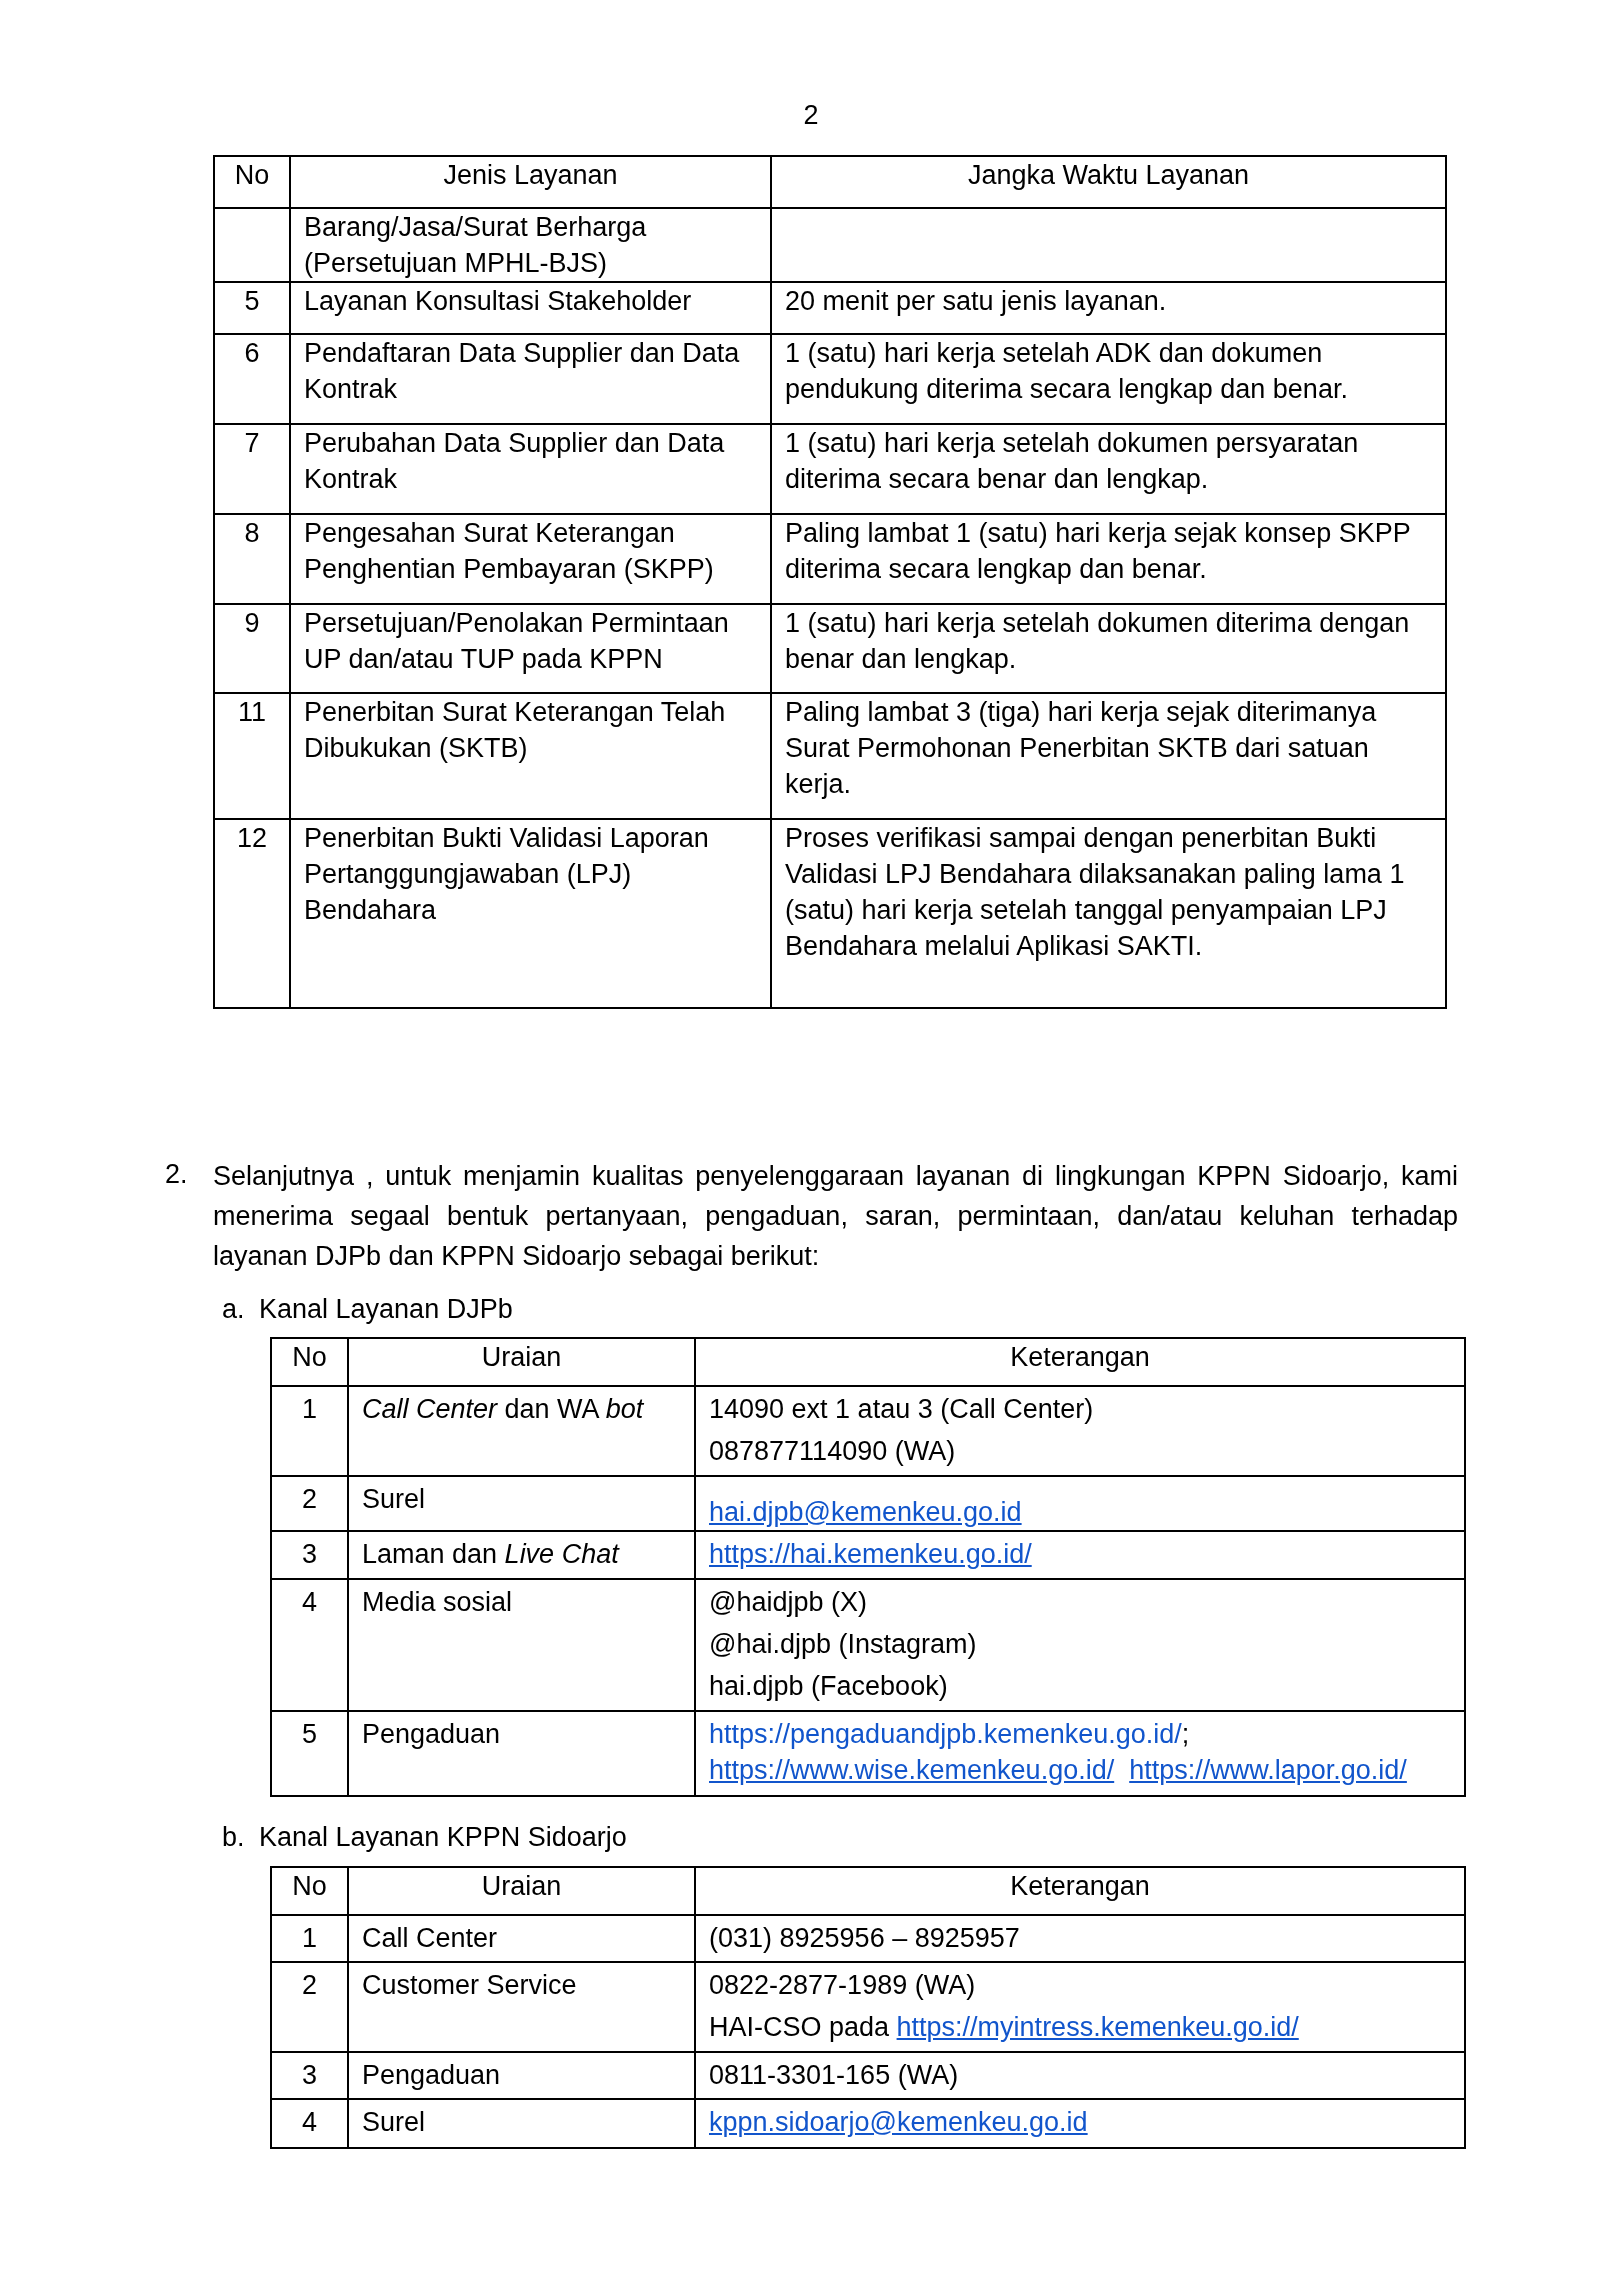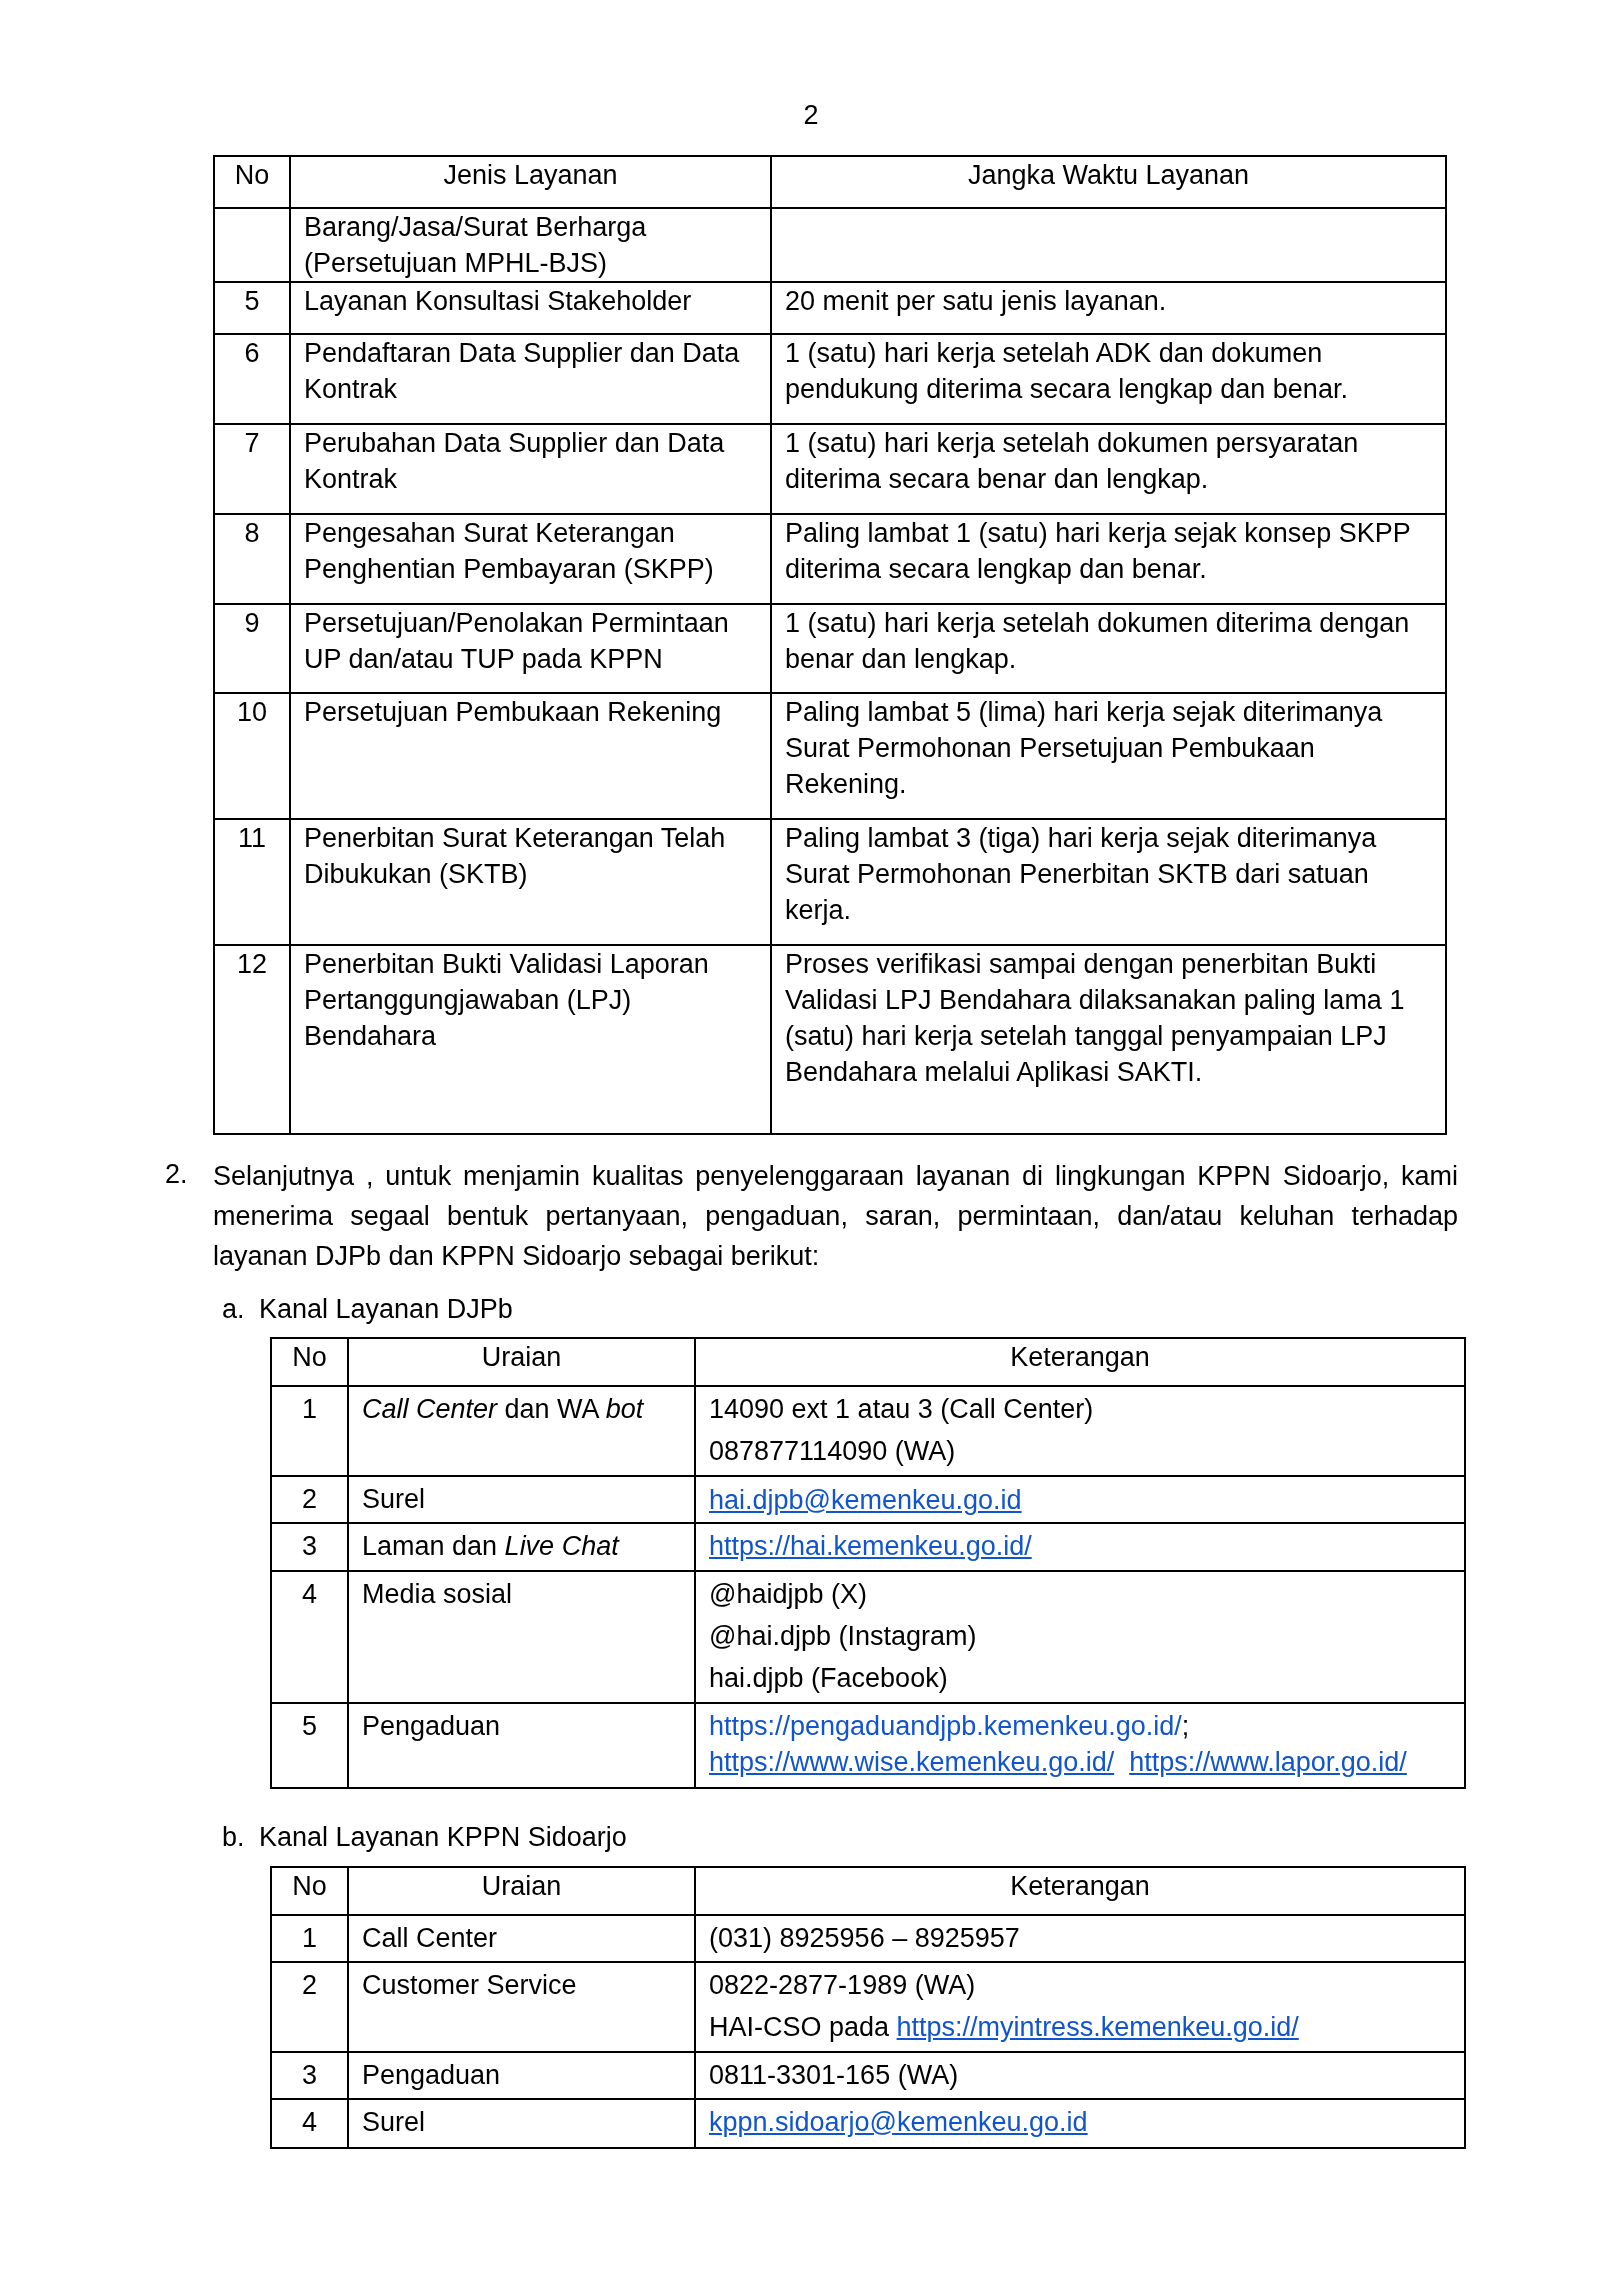--- a/index.html
+++ b/index.html
@@ -68,25 +68,20 @@
     <td class="no">8</td>
     <td>Pengesahan Surat Keterangan Penghentian Pembayaran (SKPP)</td>
     <td>Paling lambat 1 (satu) hari kerja sejak konsep SKPP diterima secara lengkap dan benar.</td>
   </tr>
   <tr style="height:89px">
     <td class="no">9</td>
     <td>Persetujuan/Penolakan Permintaan UP dan/atau TUP pada KPPN</td>
     <td>1 (satu) hari kerja setelah dokumen diterima dengan benar dan lengkap.</td>
   </tr>
   <tr style="height:126px">
-    <td class="no">10</td>
-    <td>Persetujuan Pembukaan Rekening</td>
-    <td>Paling lambat 5 (lima) hari kerja sejak diterimanya Surat Permohonan Persetujuan Pembukaan Rekening.</td>
-  </tr>
-  <tr style="height:126px">
     <td class="no">11</td>
     <td>Penerbitan Surat Keterangan Telah Dibukukan (SKTB)</td>
     <td>Paling lambat 3 (tiga) hari kerja sejak diterimanya Surat Permohonan Penerbitan SKTB dari satuan kerja.</td>
   </tr>
   <tr style="height:189px">
     <td class="no">12</td>
     <td>Penerbitan Bukti Validasi Laporan Pertanggungjawaban (LPJ) Bendahara</td>
     <td>Proses verifikasi sampai dengan penerbitan Bukti Validasi LPJ Bendahara dilaksanakan paling lama 1 (satu) hari kerja setelah tanggal penyampaian LPJ Bendahara melalui Aplikasi SAKTI.</td>
   </tr>
 </tbody>
@@ -116,21 +111,21 @@
     <td class="no" style="padding-top:3.9px">1</td>
     <td style="padding-top:3.9px"><i>Call Center</i><span> dan WA </span><i>bot</i></td>
     <td style="padding-top:3.9px">
       <span class="cell-line">14090 ext 1 atau 3 (Call Center)</span>
       <span class="cell-line">087877114090 (WA)</span>
     </td>
   </tr>
   <tr style="height:47px">
     <td class="no" style="padding-top:3.9px">2</td>
     <td style="padding-top:3.9px">Surel</td>
-    <td style="padding-top:5px"><span class="link">hai.djpb@kemenkeu.go.id</span></td>
+    <td style="padding-top:17px"><span class="link">hai.djpb@kemenkeu.go.id</span></td>
   </tr>
   <tr style="height:48px">
     <td class="no" style="padding-top:3.9px">3</td>
     <td style="padding-top:3.9px"><span>Laman dan </span><i>Live Chat</i></td>
     <td style="padding-top:3.9px"><span class="link">https://hai.kemenkeu.go.id/</span></td>
   </tr>
   <tr style="height:132px">
     <td class="no" style="padding-top:3.9px">4</td>
     <td style="padding-top:3.9px">Media sosial</td>
     <td style="padding-top:3.9px">

